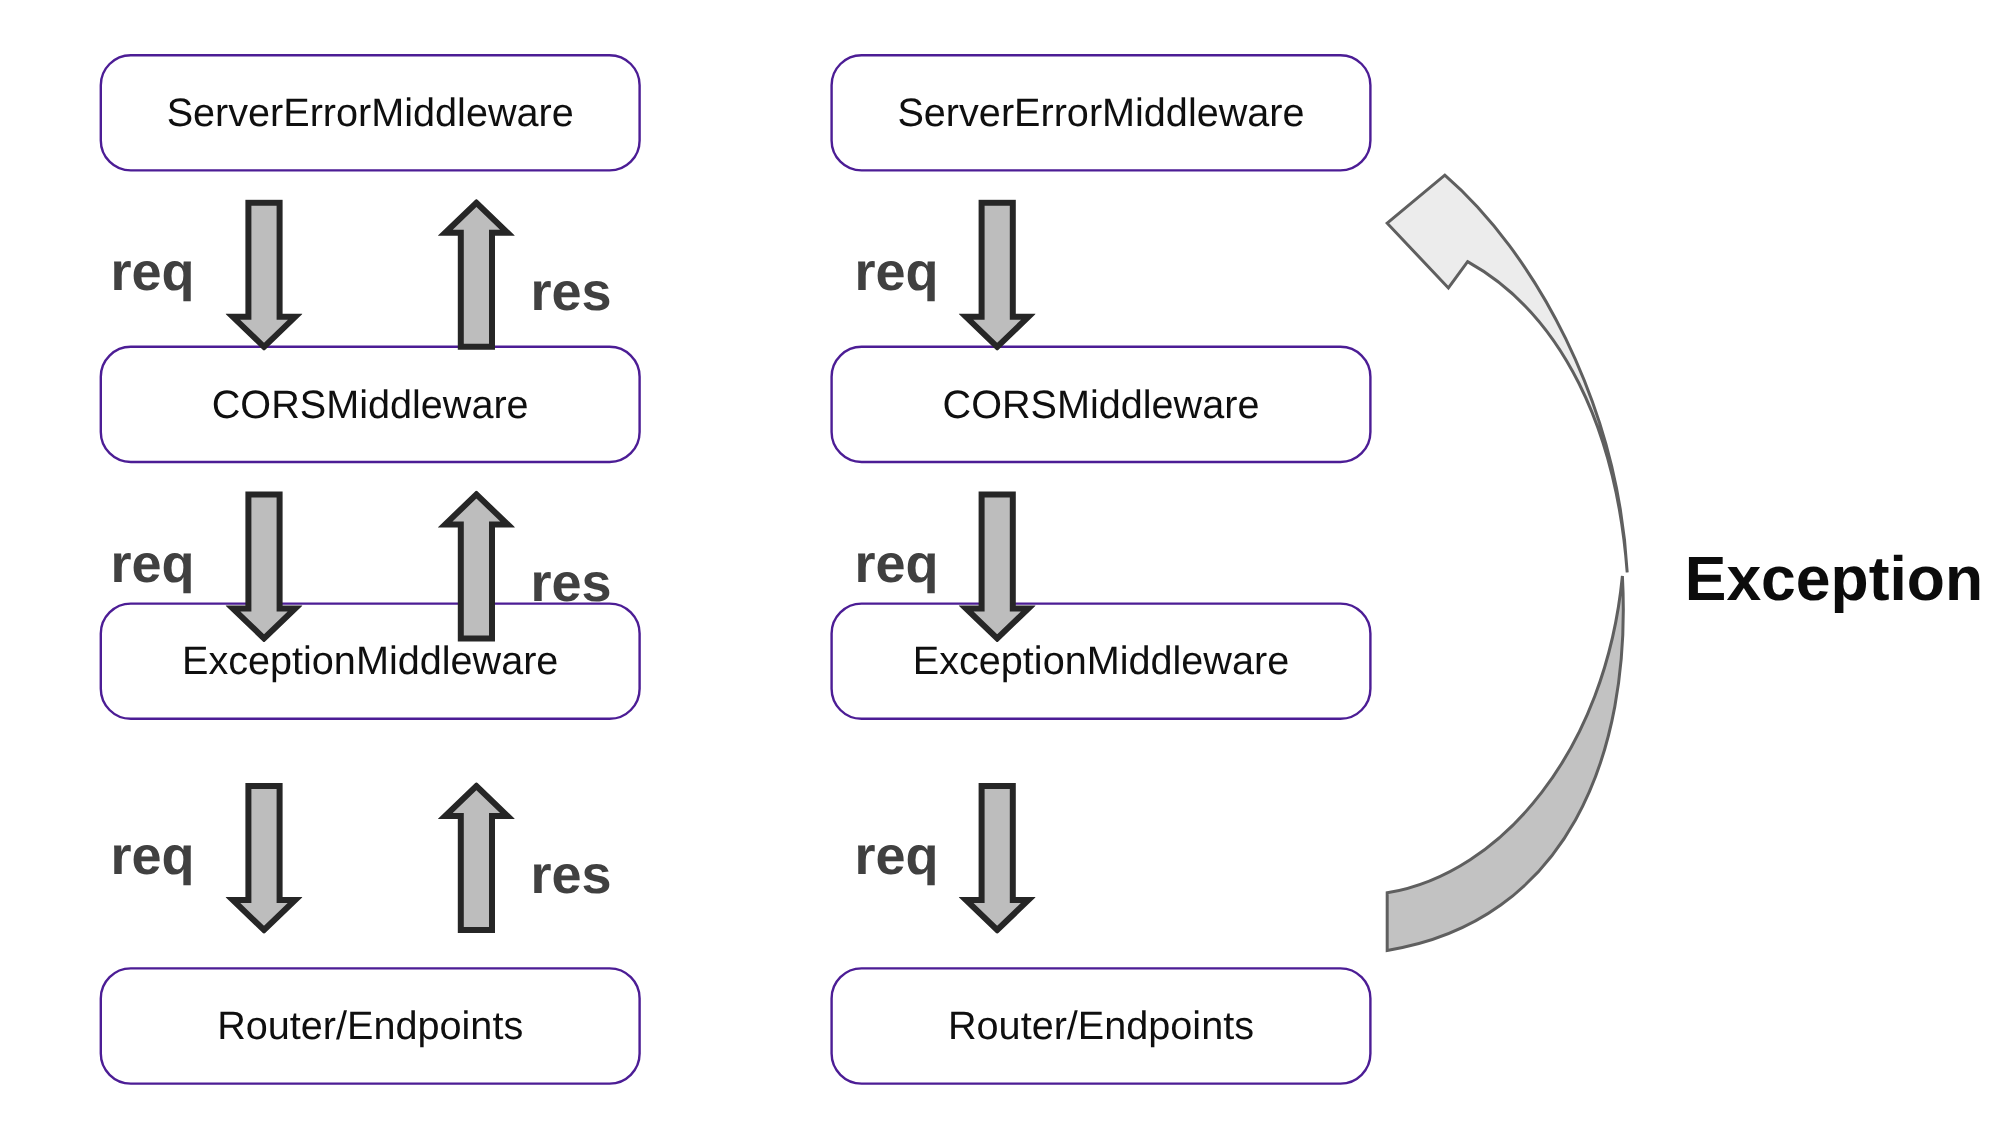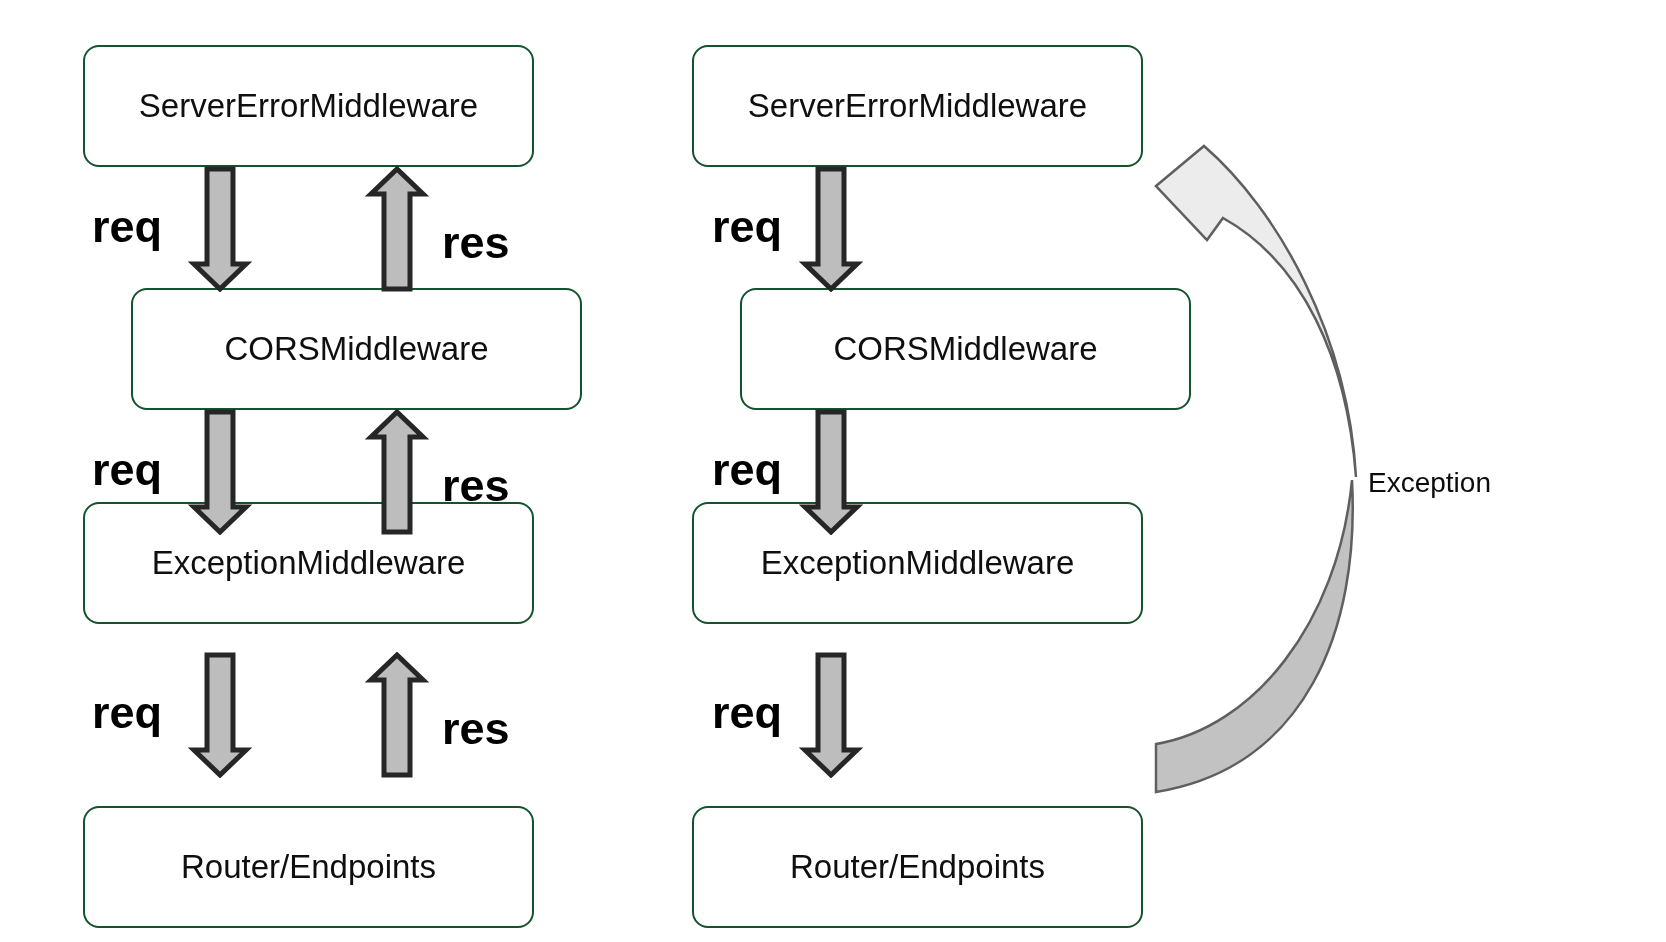--- a/index.html
+++ b/index.html
@@ -7,67 +7,67 @@
     position: relative;
     width: 1666px;
     height: 942px;
     background: #ffffff;
     overflow: hidden;
     font-family: "Liberation Sans", "DejaVu Sans", sans-serif;
   }
   .box {
     position: absolute;
     width: 451px;
-    height: 122px;
+    height: 98px;
     background: #ffffff;
-    border: 2px solid #14532d;
-    border-radius: 16px;
+    border: 2px solid #4c1d95;
+    border-radius: 26px;
     box-sizing: border-box;
     display: flex;
     align-items: center;
     justify-content: center;
   }
   .box-label {
     font-size: 33px;
     color: #0f0f0f;
     white-space: nowrap;
   }
   .edge-label {
     position: absolute;
     font-size: 45px;
     font-weight: bold;
-    color: #000000;
+    color: #404040;
     line-height: 52px;
     white-space: nowrap;
   }
   .exception-label {
     position: absolute;
-    left: 1368px;
+    left: 1404px;
     top: 456px;
-    font-size: 28px;
-    font-weight: normal;
+    font-size: 52px;
+    font-weight: bold;
     color: #0c0c0c;
     line-height: 54px;
     white-space: nowrap;
   }
   svg.arrow { position: absolute; display: block; }
   svg.arrow path {
     fill: #bdbdbd;
     stroke: #262626;
     stroke-width: 5;
   }
   svg.exception-arrow { position: absolute; left: 1130px; top: 130px; display: block; }
   .exc-top    { fill: #ececec; stroke: #5f5f5f; stroke-width: 2.5; }
   .exc-bottom { fill: #c2c2c2; stroke: #5f5f5f; stroke-width: 2.5; }
 
   
   .col-left  { left: 83px; }
   .col-right { left: 692px; }
   .row-1 { top: 45px; }
-  .row-2 { top: 288px; margin-left: 48px; }
+  .row-2 { top: 288px; }
   .row-3 { top: 502px; }
   .row-4 { top: 774px; margin-top: 32px; }
 </style>
 </head>
 <body>
 
 <div class="canvas">
 
   <div class="box col-left row-1">
     <span class="box-label">ServerErrorMiddleware</span>

